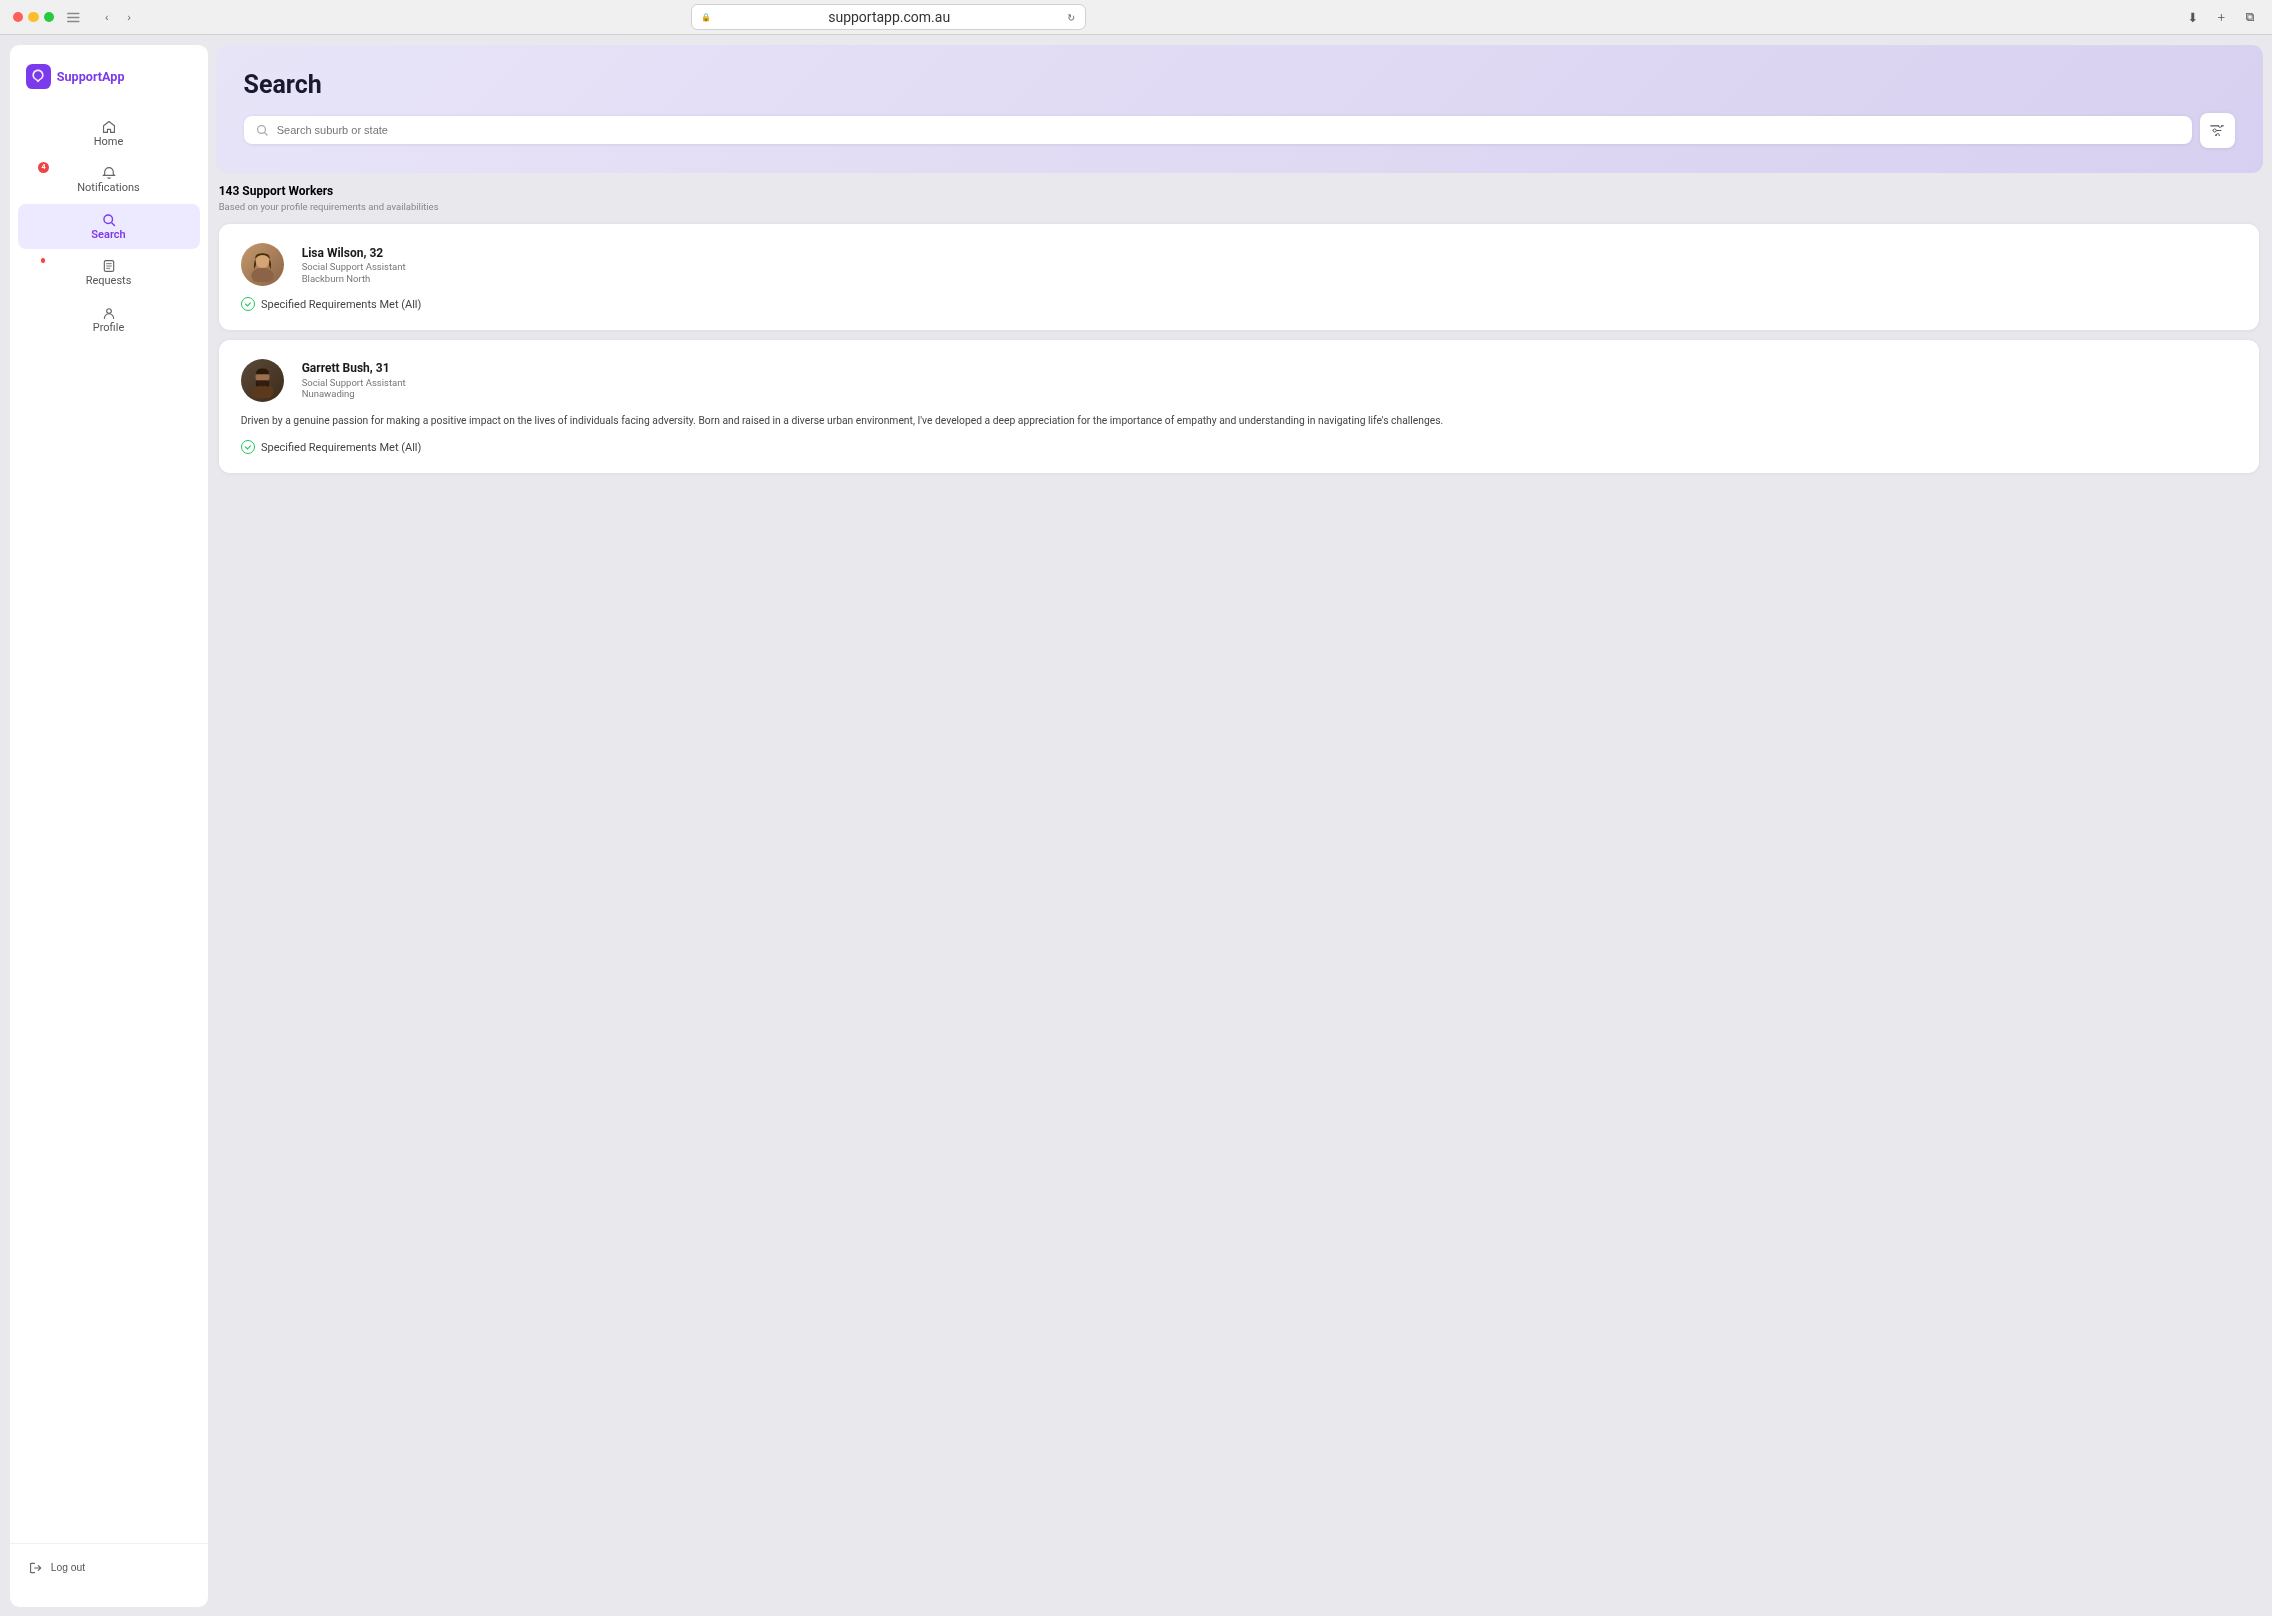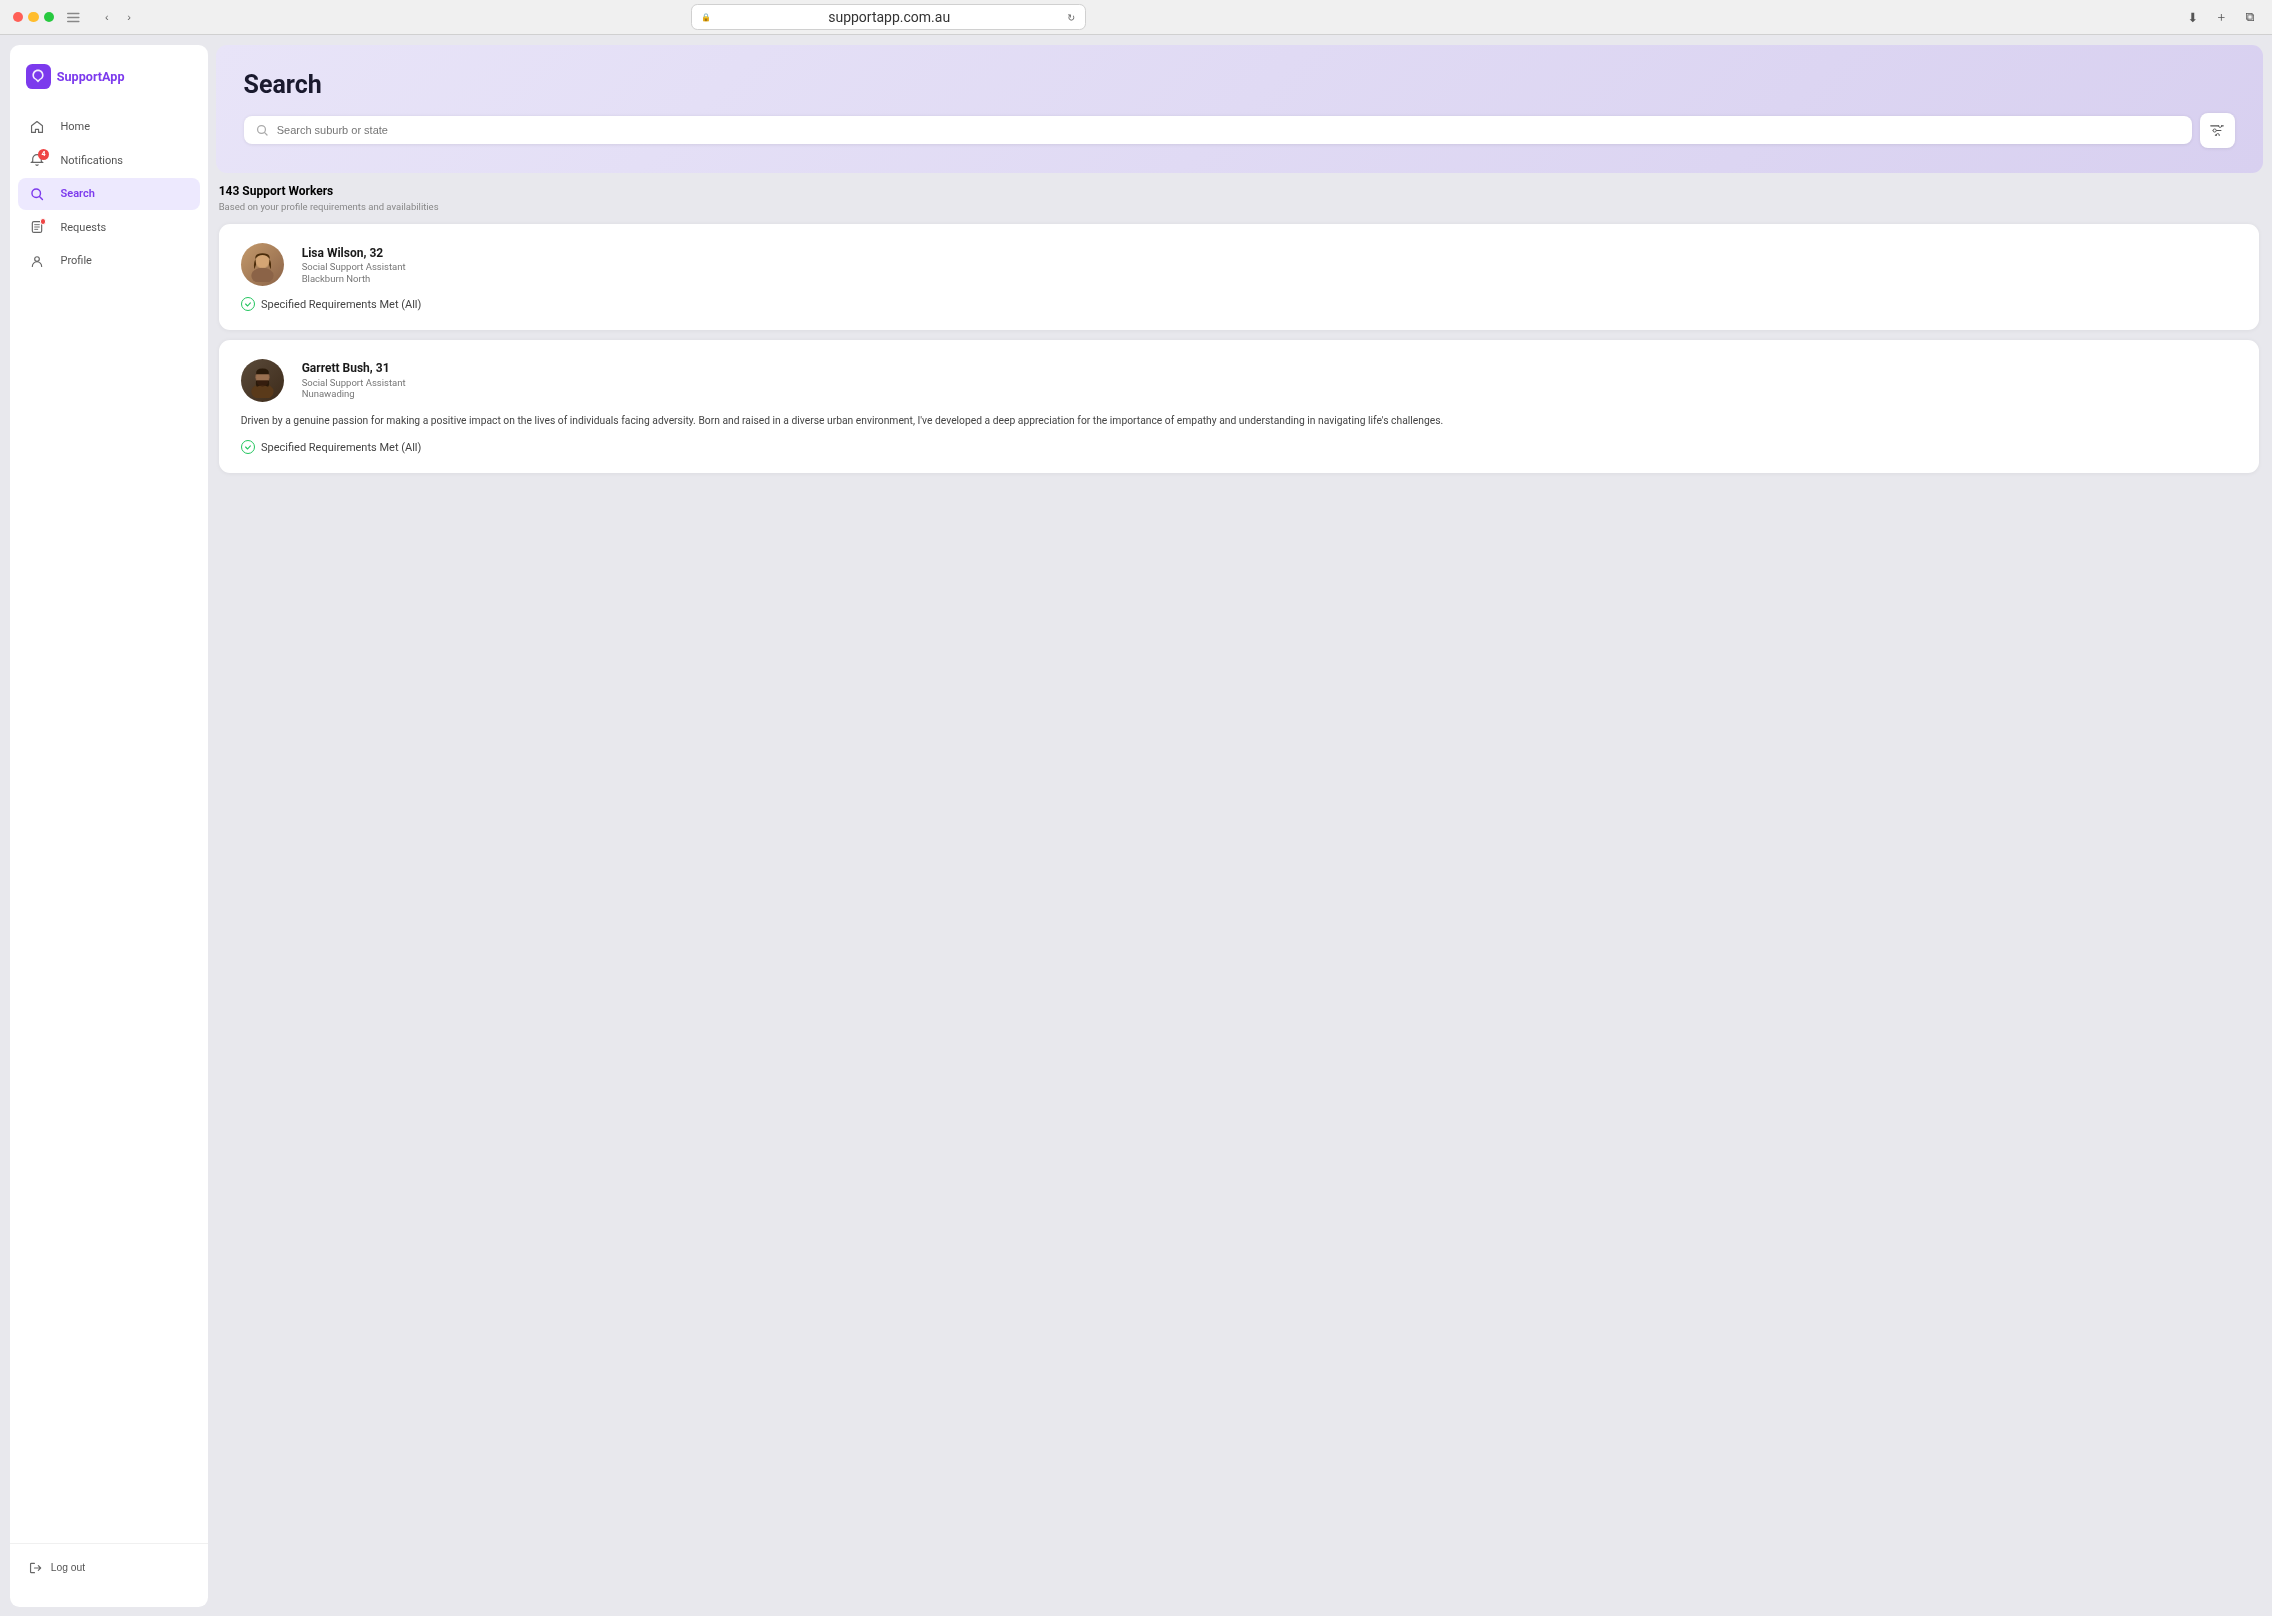--- a/index.html
+++ b/index.html
@@ -178,29 +178,30 @@
       flex: 1;
       display: flex;
       flex-direction: column;
       gap: 1.6px;
       padding: 0 8px;
     }
 
     .nav-item {
       display: flex;
       align-items: center;
-      gap: 16px;
+      gap: 0;
       padding: 8px 11px;
       border-radius: 8px;
       cursor: pointer;
       font-size: 11px;
       color: #555;
       position: relative;
       text-decoration: none;
       transition: background 0.1s;
+      flex-direction: column;
     }
 
     .nav-item.active {
       background: #ede9fe;
       color: #7c3aed;
       font-weight: 600;
     }
 
     .nav-icon {
       width: 16px;

